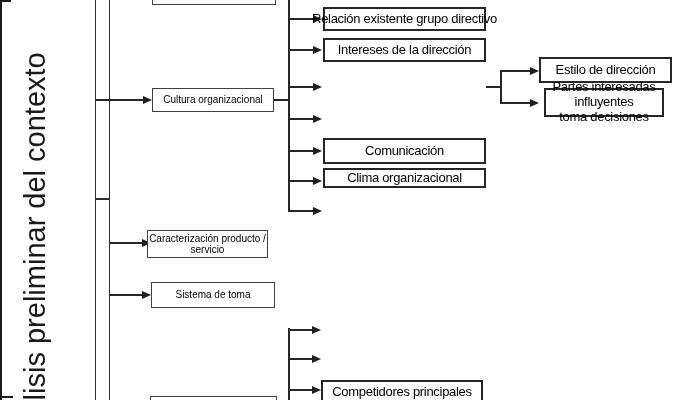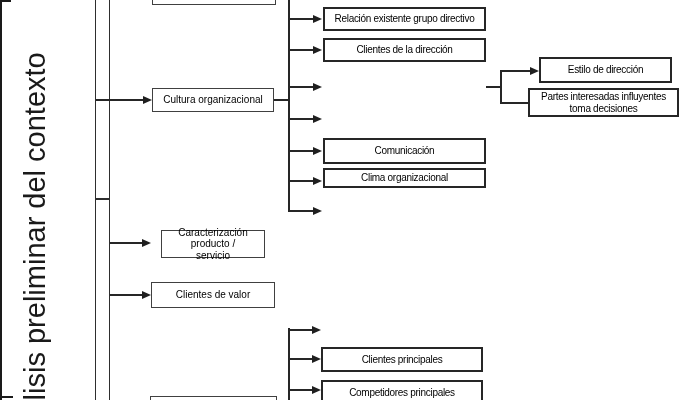--- a/index.html
+++ b/index.html
@@ -15,21 +15,21 @@
   .node{
     position:absolute;
     background:#ffffff;
     border:1.5px solid #404040;
     display:flex;align-items:center;justify-content:center;
     text-align:center;
     font-size:10px;line-height:1.15;
     box-sizing:border-box;
     white-space:nowrap;
   }
-  .child{border:2px solid #262626;font-size:10px;letter-spacing:-0.3px;}
+  .child{border:2px solid #262626;font-size:13px;letter-spacing:-0.3px;}
   .wrap2{white-space:pre-line;}
   
   .hline{position:absolute;height:2px;background:#262626;}
   .vline{position:absolute;width:2px;background:#262626;}
   .arrowhead{
     position:absolute;width:0;height:0;
     border-top:4.5px solid transparent;
     border-bottom:4.5px solid transparent;
     border-left:9px solid #1f1f1f;
   }
@@ -86,50 +86,49 @@
   <div class="hline" style="left:290px;top:118px;width:23px;"></div>
   <div class="arrowhead" style="left:313px;top:114.5px;"></div>
   <div class="hline" style="left:290px;top:150px;width:23px;"></div>
   <div class="arrowhead" style="left:313px;top:146.5px;"></div>
   <div class="hline" style="left:290px;top:180px;width:23px;"></div>
   <div class="arrowhead" style="left:313px;top:176.5px;"></div>
   <div class="hline" style="left:290px;top:210px;width:23px;"></div>
   <div class="arrowhead" style="left:313px;top:206.5px;"></div>
 
   <div class="node child" style="left:323px;top:7px;width:163px;height:24px;">Relación existente grupo directivo</div>
-  <div class="node child" style="left:323px;top:38px;width:163px;height:24px;">Clientes de la dirección</div>
+  <div class="node child" style="left:323px;top:38px;width:163px;height:24px;">Intereses de la dirección</div>
   <div class="node child" style="left:323px;top:138px;width:163px;height:26px;">Comunicación</div>
   <div class="node child" style="left:323px;top:168px;width:163px;height:20px;">Clima organizacional</div>
 
   <div class="hline" style="left:486px;top:86px;width:15px;"></div>
   <div class="vline" style="left:500px;top:70px;height:34px;"></div>
   <div class="hline" style="left:502px;top:70px;width:28px;"></div>
   <div class="arrowhead" style="left:530px;top:66.5px;"></div>
   <div class="hline" style="left:502px;top:102px;width:28px;"></div>
   <div class="arrowhead" style="left:530px;top:98.5px;"></div>
 
   <div class="node child" style="left:539px;top:57px;width:133px;height:26px;">Estilo de dirección</div>
-  <div class="node child wrap2" style="left:528px;top:88px;width:151px;height:29px;">Partes interesadas influyentes
+  <div class="node child wrap2" style="left:544px;top:88px;width:120px;height:29px;">Partes interesadas influyentes
 toma decisiones</div>
 
   <div class="hline" style="left:110px;top:242px;width:32px;"></div>
   <div class="arrowhead" style="left:142px;top:238.5px;"></div>
-  <div class="node wrap2" style="left:161px;top:230px;width:104px;height:28px;">Caracterización producto /
+  <div class="node wrap2" style="left:147px;top:230px;width:121px;height:28px;">Caracterización producto /
 servicio</div>
 
   <div class="hline" style="left:110px;top:294px;width:32px;"></div>
   <div class="arrowhead" style="left:142px;top:290.5px;"></div>
-  <div class="node" style="left:151px;top:282px;width:124px;height:26px;">Clientes de valor</div>
+  <div class="node" style="left:151px;top:282px;width:124px;height:26px;">Sistema de toma</div>
 
   <div class="node" style="left:150px;top:396px;width:127px;height:30px;"></div>
 
   <div class="vline" style="left:288px;top:328px;height:74px;"></div>
   <div class="hline" style="left:290px;top:329px;width:22px;"></div>
   <div class="arrowhead" style="left:312px;top:325.5px;"></div>
   <div class="hline" style="left:290px;top:358px;width:22px;"></div>
   <div class="arrowhead" style="left:312px;top:354.5px;"></div>
   <div class="hline" style="left:290px;top:389px;width:22px;"></div>
   <div class="arrowhead" style="left:312px;top:385.5px;"></div>
 
-  <div class="node child" style="left:321px;top:347px;width:162px;height:25px;">Clientes principales</div>
   <div class="node child" style="left:321px;top:380px;width:162px;height:25px;">Competidores principales</div>
 
 </div>
 
 </body></html>

